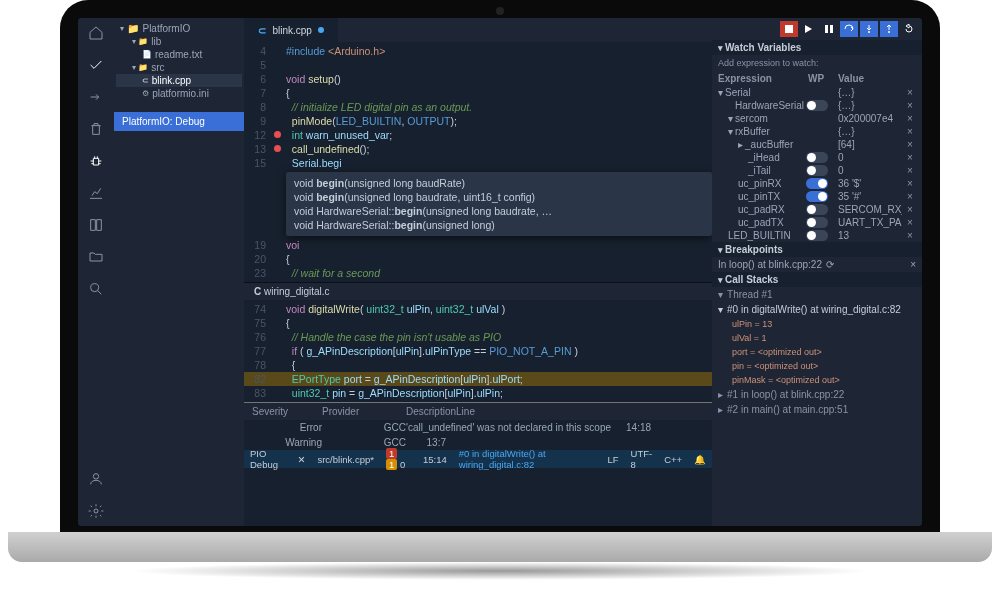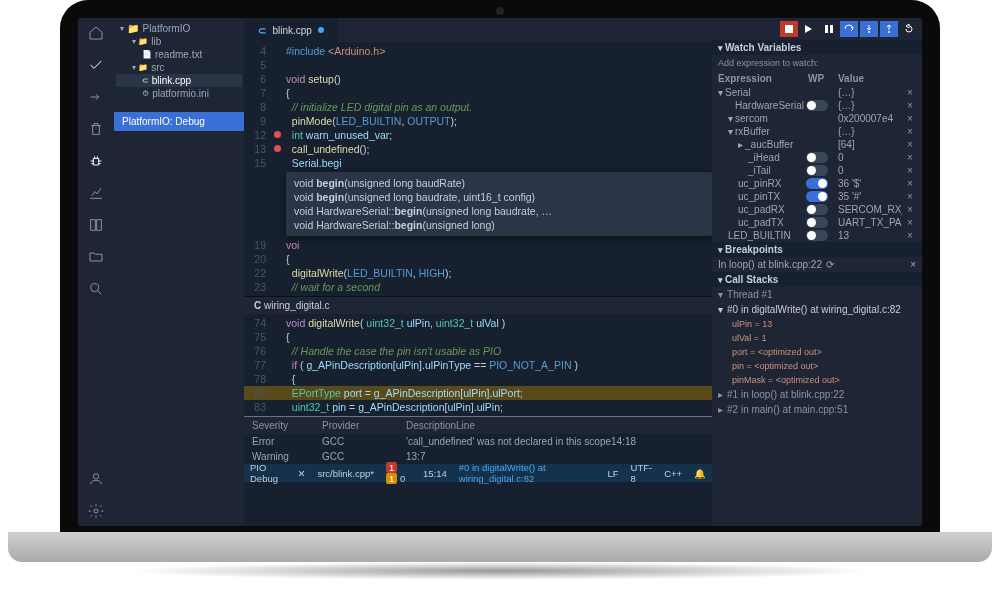--- a/index.html
+++ b/index.html
@@ -39,21 +39,21 @@
 .kw{color:#c586c0;} .fn{color:#dcdcaa;} .str{color:#ce9178;} .cm{color:#6a9955;font-style:italic;} .mac{color:#569cd6;} .ty{color:#4ec9b0;} .id{color:#9cdcfe;}
 .tip { background:#2a3548; padding:4px 8px; margin-left:42px; border-radius:2px; box-shadow:0 2px 8px #0008;}
 .sec-tab { background:#1e2636; padding:3px 10px; font-size:10px; color:#c5cdd9; border-top:1px solid #0a0f18;}
 .hl { background:#5a4a1a; }
 
 
 .probs { border-top:1px solid #737373; font-size:10px; }
 .ph { display:flex; padding:3px 8px; color:#8a93a5; background:#1e2636;}
 .ph > div, .pr > div { flex:0 0 auto; }
 .c-sev{width:70px;} .c-prov{width:84px;} .c-desc{flex:1;} .c-line{width:40px;}
-.pr { display:flex; padding:2px 8px; }
+.pr { display:flex; padding:2px 8px;text-align:right; }
 
 
 .status { height:18px; background:#14324c; color:#c5cdd9; display:flex; align-items:center; font-size:9.5px; padding:0 6px; gap:12px; }
 .status .err{background:#c0392b;color:#fff;padding:0 3px;border-radius:2px;}
 .status .wrn{background:#d68f00;color:#fff;padding:0 3px;border-radius:2px;}
 .status .cur{color:#4aa5f0;}
 
 
 .right { width:210px; background:#1e2636; display:flex; flex-direction:column; font-size:10px; }
 .dtoolbar { height:22px; display:flex; justify-content:flex-end; align-items:center; gap:2px; padding:0 4px;}
@@ -235,25 +235,20 @@
               <div class="ln">19</div>
               <div class="gut"></div>
               <div class="txt"><span class="kw">voi</span></div>
             </div>
             <div class="row">
               <div class="ln">20</div>
               <div class="gut"></div>
               <div class="txt">{</div>
             </div>
             <div class="row">
-              <div class="ln">22</div>
-              <div class="gut"></div>
-              <div class="txt">  <span class="fn">digitalWrite</span>(<span class="mac">LED_BUILTIN</span>, <span class="mac">HIGH</span>);</div>
-            </div>
-            <div class="row">
               <div class="ln">23</div>
               <div class="gut"></div>
               <div class="txt">  <span class="cm">// wait for a second</span></div>
             </div>
           </div>
         <div class="sec-tab">
           <b>C</b> <span>wiring_digital.c</span>
         </div>
         <div class="code" id="code2">
             <div class="row">

